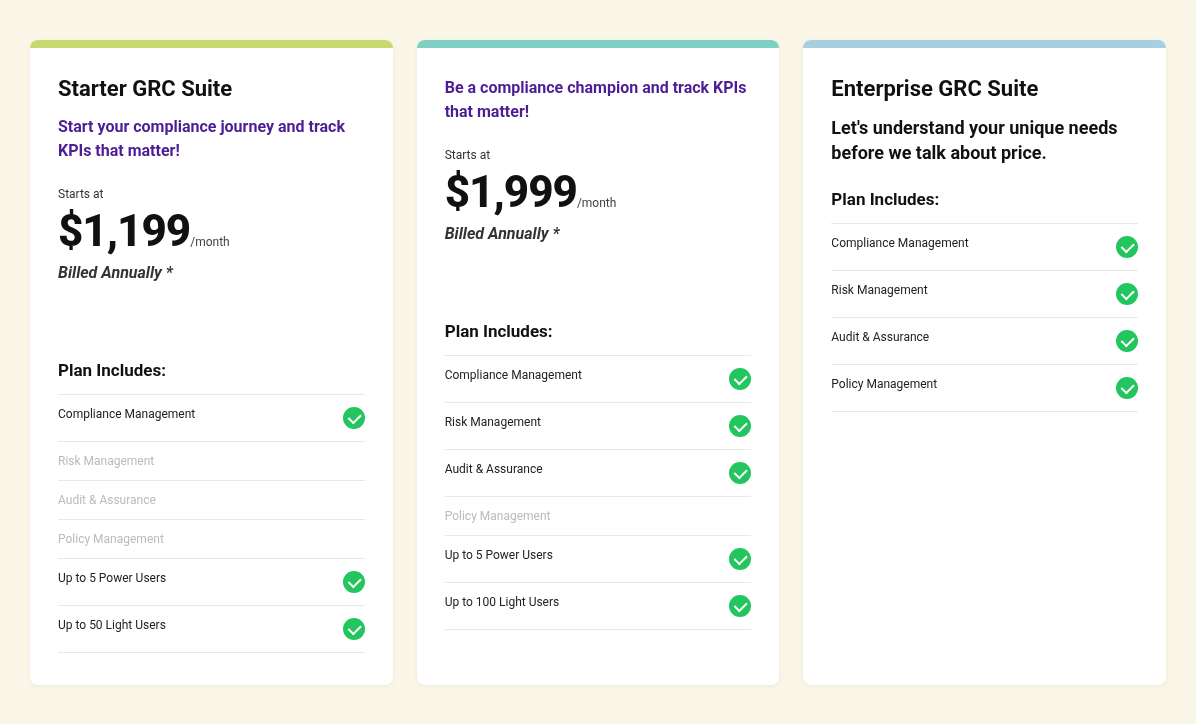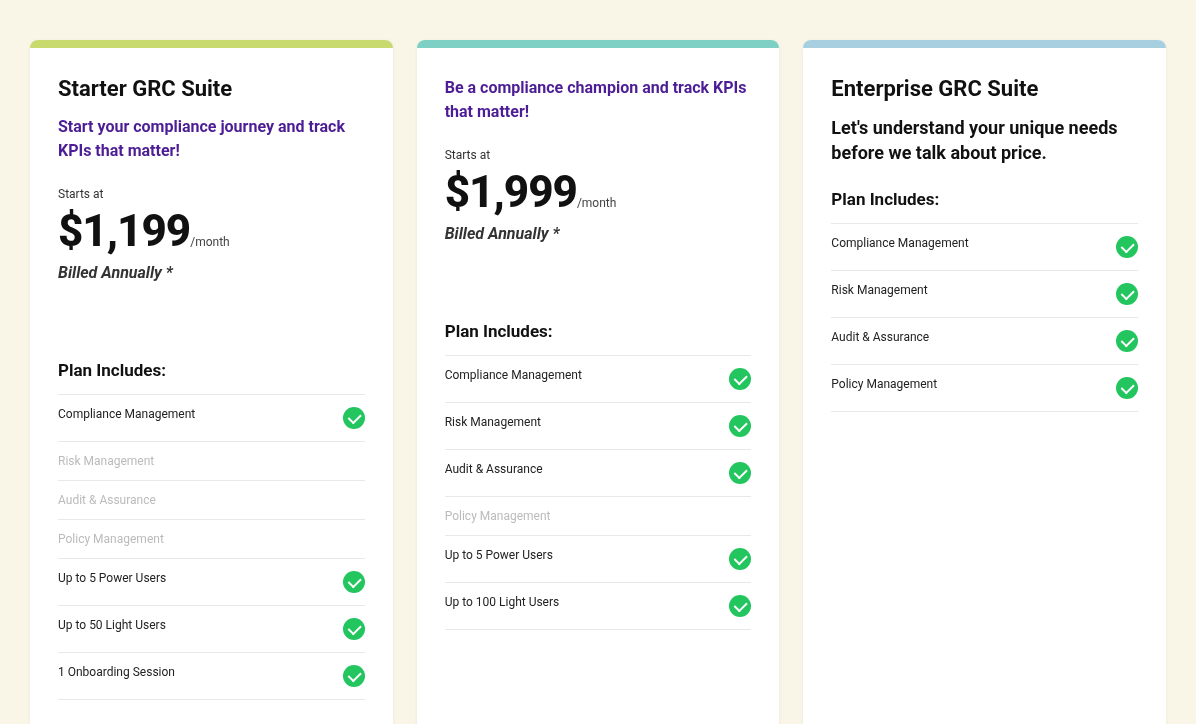--- a/index.html
+++ b/index.html
@@ -187,24 +187,20 @@
           </li>
           <li class="feature-item disabled">
             <span>Policy Management</span>
           </li>
           <li class="feature-item enabled">
             <span>Up to 5 Power Users</span>
             <div class="check-icon"></div>
           </li>
           <li class="feature-item enabled">
             <span>Up to 50 Light Users</span>
-            <div class="check-icon"></div>
-          </li>
-          <li class="feature-item enabled">
-            <span>1 Onboarding Session</span>
             <div class="check-icon"></div>
           </li>
         </ul>
       </div>
     </div>
     <div class="pricing-card">
       <div class="card-top-bar pro"></div>
       <div class="card-body">
         <div class="plan-description">Be a compliance champion and track KPIs that matter!</div>
         <div class="starts-at">Starts at</div>

